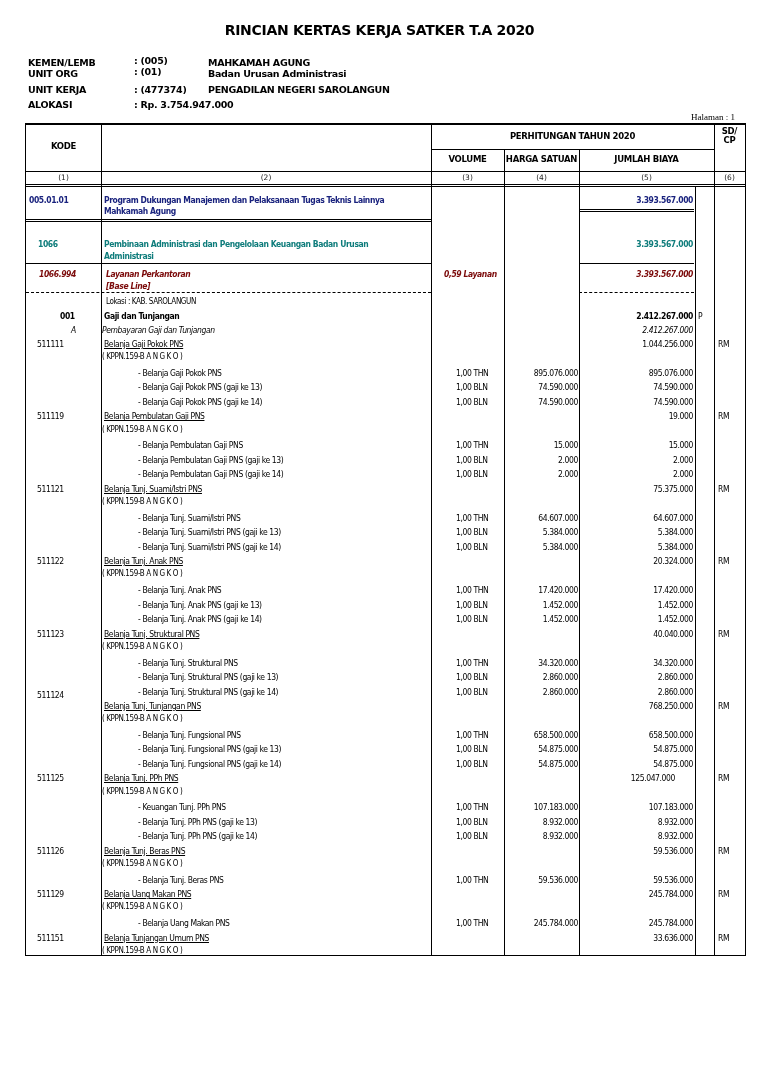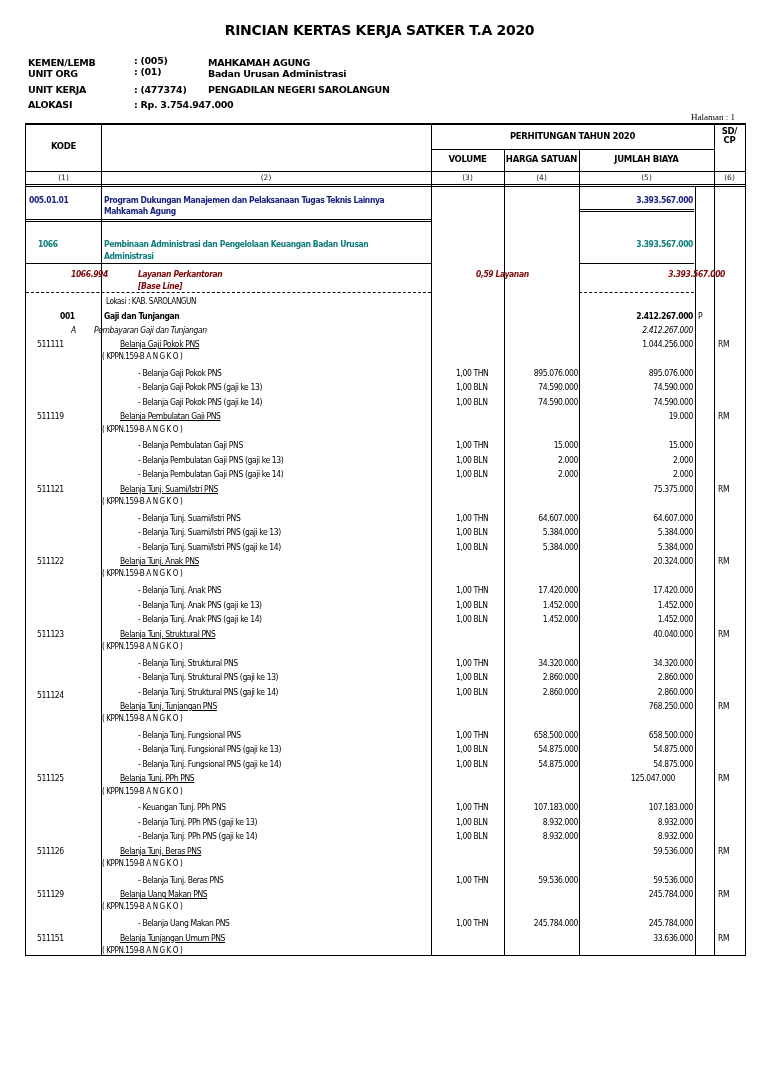--- a/index.html
+++ b/index.html
@@ -10,24 +10,24 @@
   .halaman { right:24px; top:112px; font-size:9px; font-family:"Liberation Serif", serif; }
   .tbl { position:absolute; left:25px; top:123px; width:721px; height:833px; border:1px solid #000; border-top:2px solid #000; box-sizing:border-box; }
   .vline { position:absolute; top:0; bottom:0; width:1px; background:#000; }
   .hline { position:absolute; height:1px; background:#000; }
   .th { position:absolute; font-weight:bold; font-size:8.5px; font-family:"DejaVu Sans", sans-serif; text-align:center; letter-spacing:-0.3px; }
   .colnum { position:absolute; font-size:7.5px; text-align:center; color:#222; font-family:"DejaVu Sans", sans-serif; }
   .cell { position:absolute; font-size:8.5px; white-space:nowrap; letter-spacing:-0.4px; }
   .r { text-align:right; }
   .blue { color:#1a237e; font-weight:bold; }
   .teal { color:#0e7c7b; font-weight:bold; }
-  .maroon { color:#7b0a0a; font-weight:bold; font-style:italic;margin-left:32px; }
+  .maroon { color:#7b0a0a; font-weight:bold; font-style:italic; }
   .bold { font-weight:bold; }
   .ital { font-style:italic; }
-  .ul { text-decoration:underline;margin-left:16px; }
+  .ul { text-decoration:underline; }
   .dash { position:absolute; height:1px; border-top:1px dashed #000; }
 </style>
 </head>
 <body>
 
 <div class="abs title">RINCIAN KERTAS KERJA SATKER T.A 2020</div>
 
 <div class="abs hdr" style="left:28px;top:57px;">KEMEN/LEMB</div>
 <div class="abs hdr" style="left:134px;top:55px;">:  (005)</div>
 <div class="abs hdr" style="left:208px;top:57px;">MAHKAMAH AGUNG</div>
@@ -101,21 +101,21 @@
   <div class="dash" style="left:553px;width:115px;top:167px;"></div>
 
   <div class="cell" style="left:80px;top:172px;font-size:8px;">Lokasi   :   KAB. SAROLANGUN</div>
 
   <div class="cell bold" style="left:34px;top:186px;">001</div>
   <div class="cell bold" style="left:78px;top:186px;">Gaji dan Tunjangan</div>
   <div class="cell bold r" style="left:553px;width:114px;top:186px;">2.412.267.000</div>
   <div class="cell" style="left:672px;top:186px;">P</div>
 
   <div class="cell ital" style="left:45px;top:200px;">A</div>
-  <div class="cell ital" style="left:68px;top:200px;">Pembayaran Gaji dan Tunjangan</div>
+  <div class="cell ital" style="left:76px;top:200px;">Pembayaran Gaji dan Tunjangan</div>
   <div class="cell ital r" style="left:553px;width:114px;top:200px;">2.412.267.000</div>
 
   <div id="akun-container">
       <div class="cell " style="left: 11px; top: 214px;">511111</div>
       <div class="cell ul" style="left: 78px; top: 214px;">Belanja Gaji Pokok PNS</div>
       <div class="cell r" style="left: 553px; top: 214px; width: 114px;">1.044.256.000</div>
       <div class="cell " style="left: 692px; top: 214px;">RM</div>
       <div class="cell " style="left: 76px; top: 227.2px; font-size: 8px;">( KPPN.159-B A N G K O  )</div>
       <div class="cell " style="left: 112px; top: 242.9px;">- Belanja Gaji Pokok PNS</div>
       <div class="cell " style="left: 430px; top: 242.9px;">1,00 THN</div>

